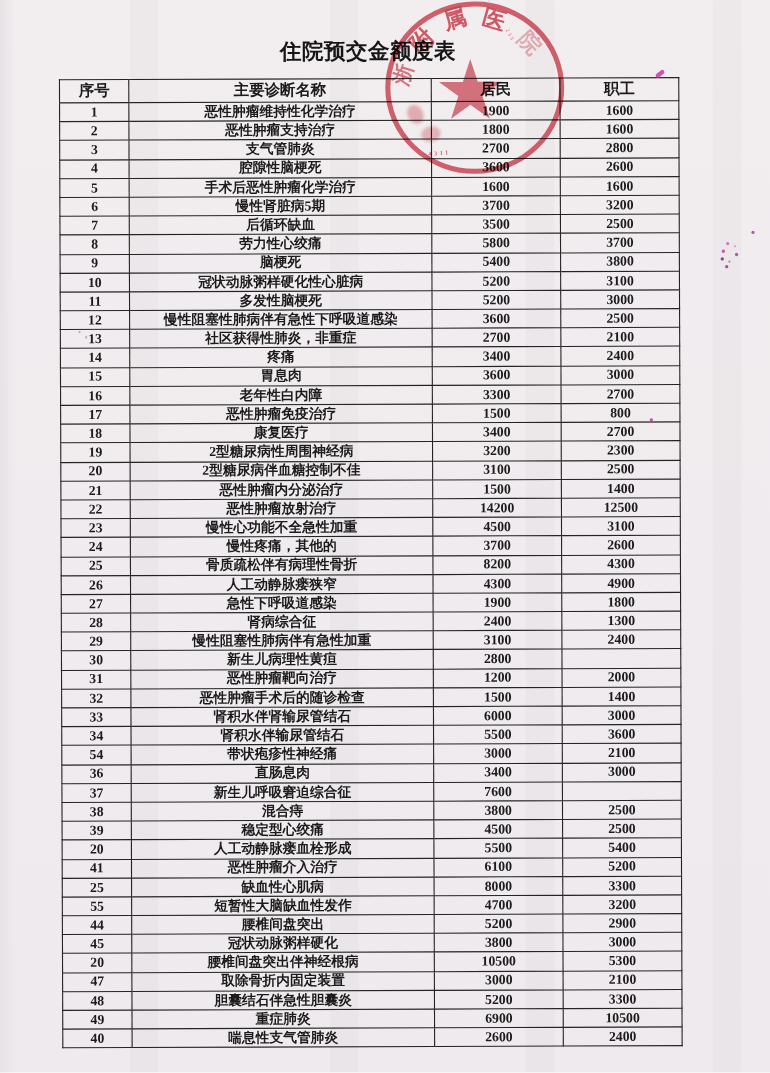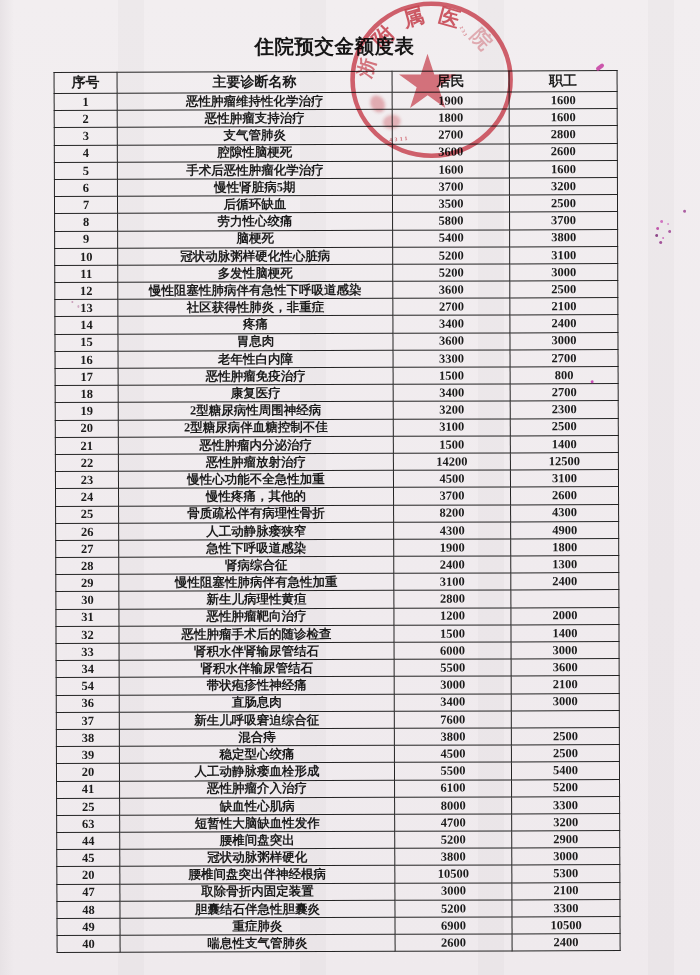--- a/index.html
+++ b/index.html
@@ -311,21 +311,21 @@
           <td>6100</td>
           <td>5200</td>
         </tr>
         <tr>
           <td>25</td>
           <td>缺血性心肌病</td>
           <td>8000</td>
           <td>3300</td>
         </tr>
         <tr>
-          <td>63</td>
+          <td>55</td>
           <td>短暂性大脑缺血性发作</td>
           <td>4700</td>
           <td>3200</td>
         </tr>
         <tr>
           <td>44</td>
           <td>腰椎间盘突出</td>
           <td>5200</td>
           <td>2900</td>
         </tr>

